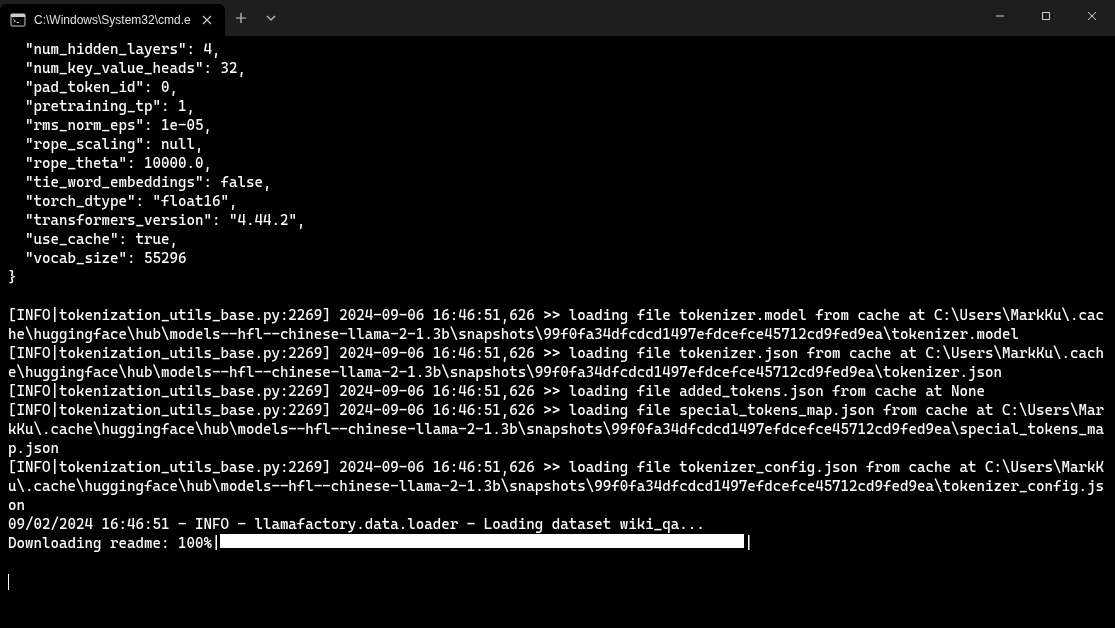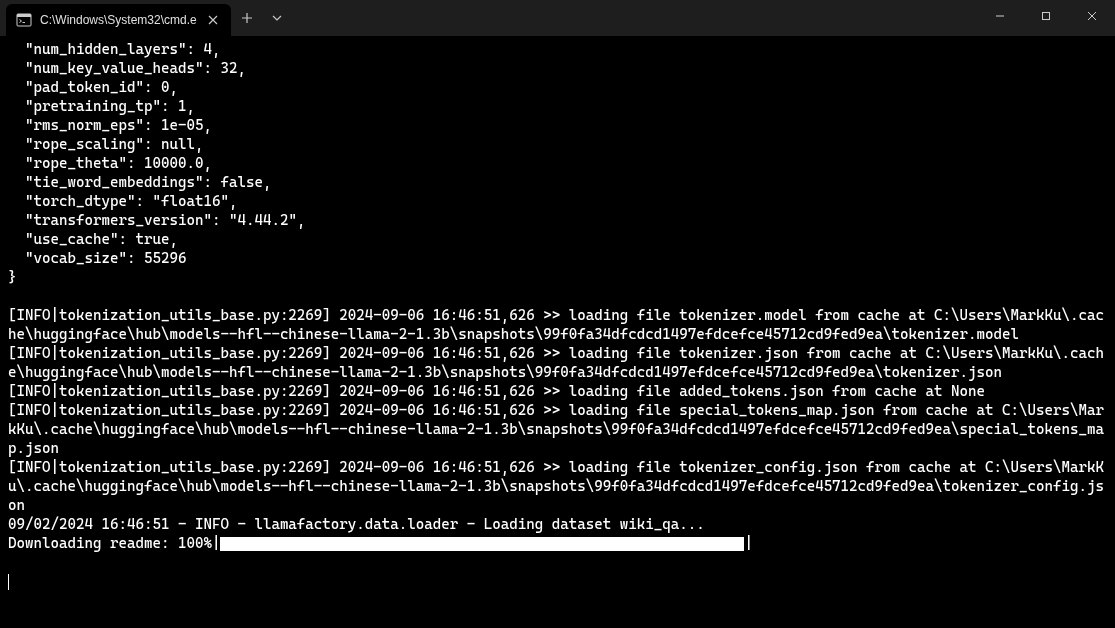--- a/index.html
+++ b/index.html
@@ -27,21 +27,20 @@
   .tab {
     display: flex;
     align-items: center;
     gap: 8px;
     padding: 0 10px;
     background: #000000;
     border-top-right-radius: 6px;
     border-top-left-radius: 6px;
     height: 32px;
     margin-top: 4px;
-    margin-left: 6px;
     min-width: 210px;
     font-size: 12px;
     color: #e0e0e0;
     font-family: "Segoe UI", Tahoma, sans-serif;
   }
   .tab-icon {
     width: 16px;
     height: 16px;
     display: flex;
     align-items: center;
@@ -93,21 +92,20 @@
     font-size: 14.5px;
     line-height: 19px;
     color: #ffffff;
     white-space: pre-wrap;
     word-break: break-all;
     overflow: hidden;
     font-family: Consolas, 'Cascadia Mono', monospace;
   }
   .progress-line {
     display: flex;
-    align-items: center;
     white-space: pre;
   }
   .progress-label { white-space: pre; }
   .progress-bar {
     display: inline-block;
     width: 524px;
     height: 14px;
     background: #ffffff;
     vertical-align: middle;
   }

